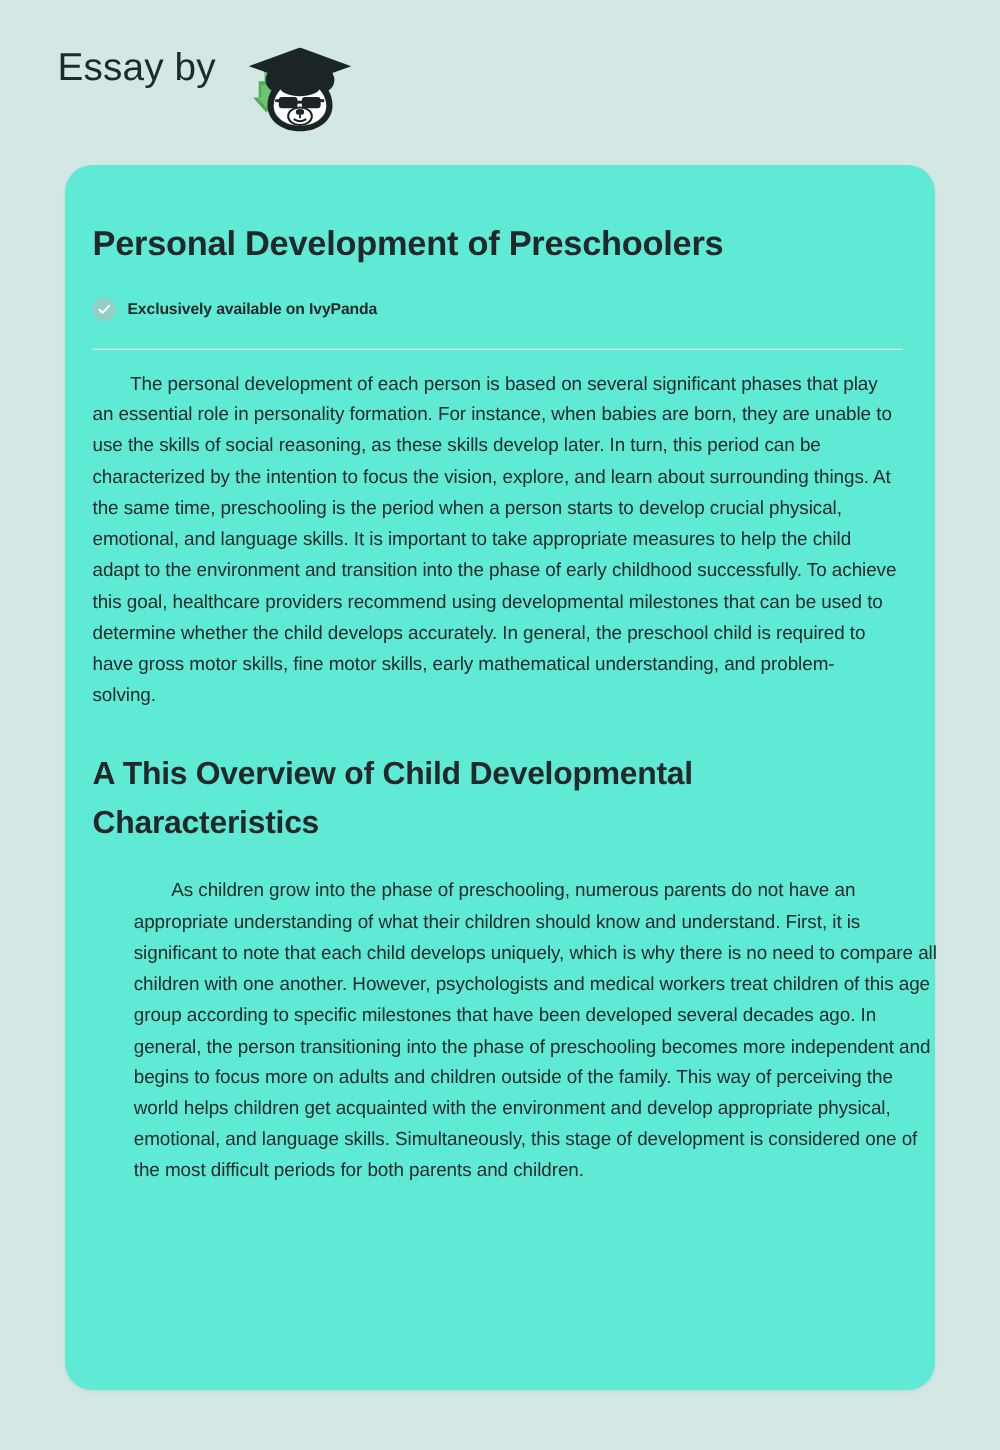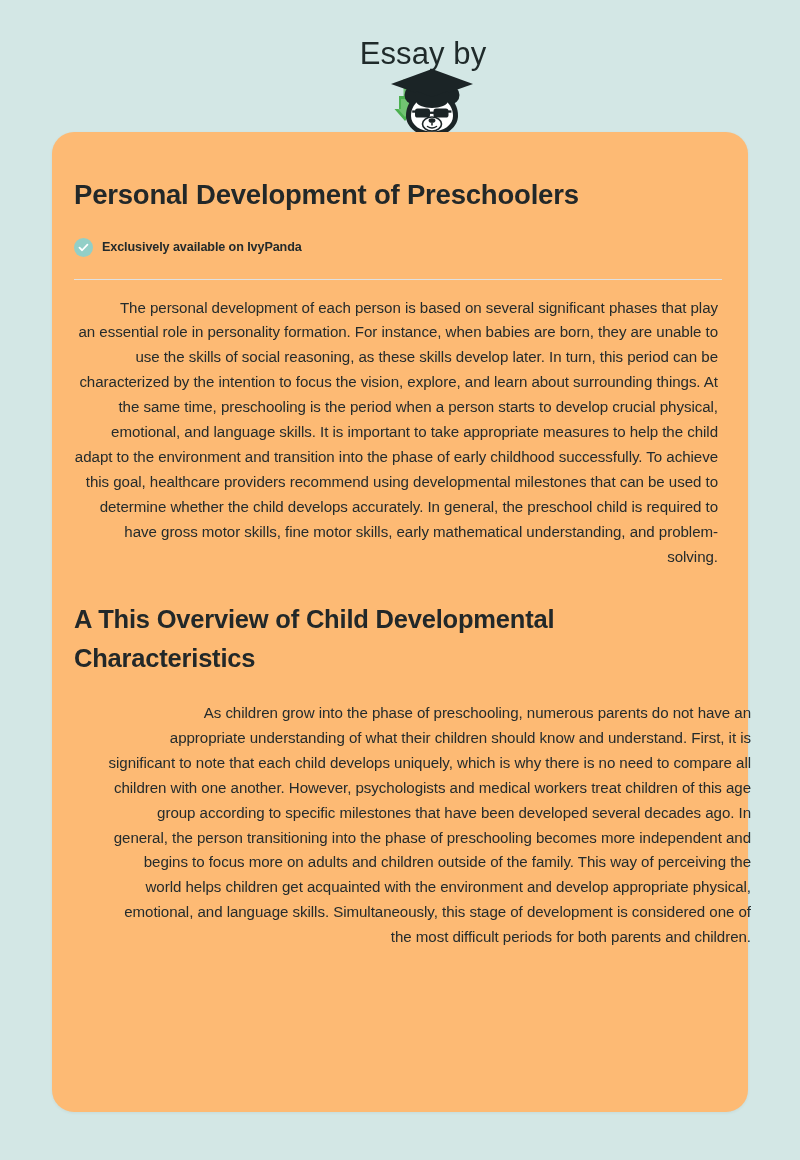--- a/index.html
+++ b/index.html
@@ -12,24 +12,23 @@
   body {
     background: #d3e7e5;
     font-family: "Liberation Sans", sans-serif;
     -webkit-font-smoothing: antialiased;
     overflow: hidden;
   }
 
   
   .brand-header {
     display: flex;
-    align-items: center;
+    align-items: flex-start;
     padding: 38px 0 0 46px;
     height: 132px;
-    flex-direction: column;
   }
 
   .brand-essay-by {
     font-size: 31px;
     font-weight: 400;
     color: #1f2a2a;
     letter-spacing: 0.1px;
     line-height: 1;
   }
 
@@ -63,21 +62,21 @@
     line-height: 1;
   }
 
   
   .paper-card {
     position: absolute;
     left: 52px;
     top: 132px;
     width: 696px;
     height: 980px;
-    background: #fdba74;
+    background: #5eead4;
     border-radius: 22px;
     box-shadow: 0 1px 3px rgba(40,70,70,0.07);
     padding: 34px 26px 0 22px;
   }
 
   .doc-inner {
     padding: 0 0 0 0;
   }
 
   .doc-title {
@@ -138,21 +137,21 @@
     line-height: 1.56;
     margin-top: 30px;
   }
 
   .body-paragraph {
     font-size: 15.1px;
     line-height: 24.9px;
     color: #242b2c;
     text-indent: 30px;
     margin-top: 16px;
-    text-align: right;
+    text-align: left;
     letter-spacing: -0.05px;
     width: 644px;
   }
 
   .section-heading.h-large + .body-paragraph {
     margin-top: 22px;
     margin-left: 33px;
   }
 </style>
 </head>

